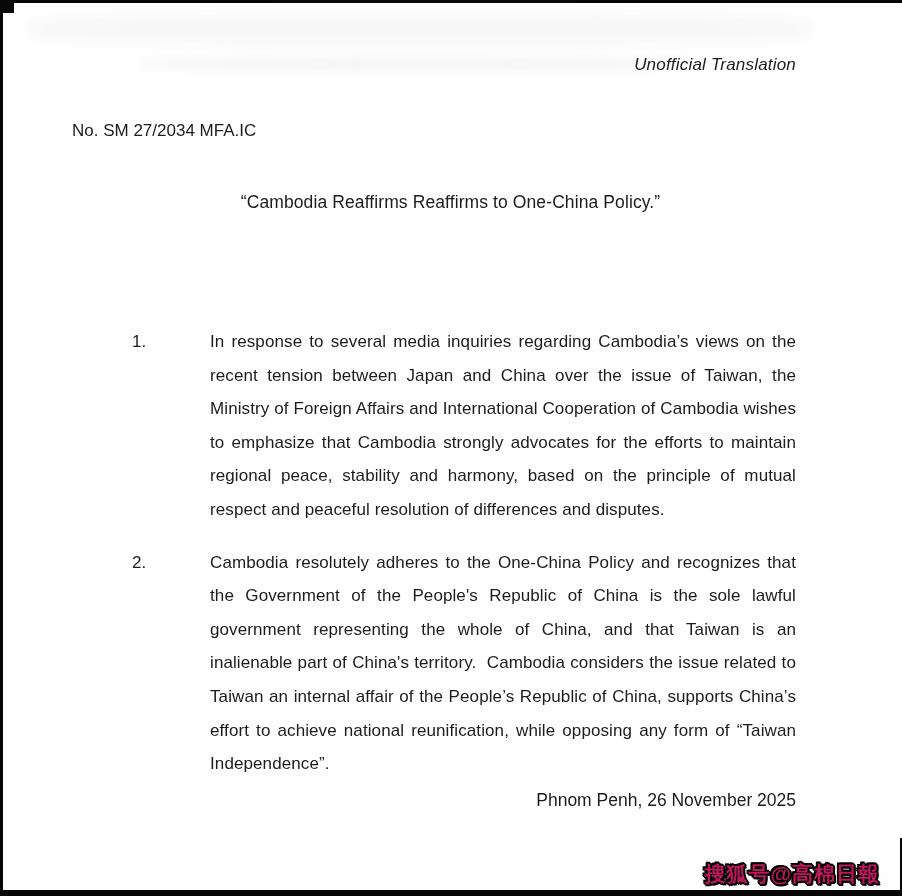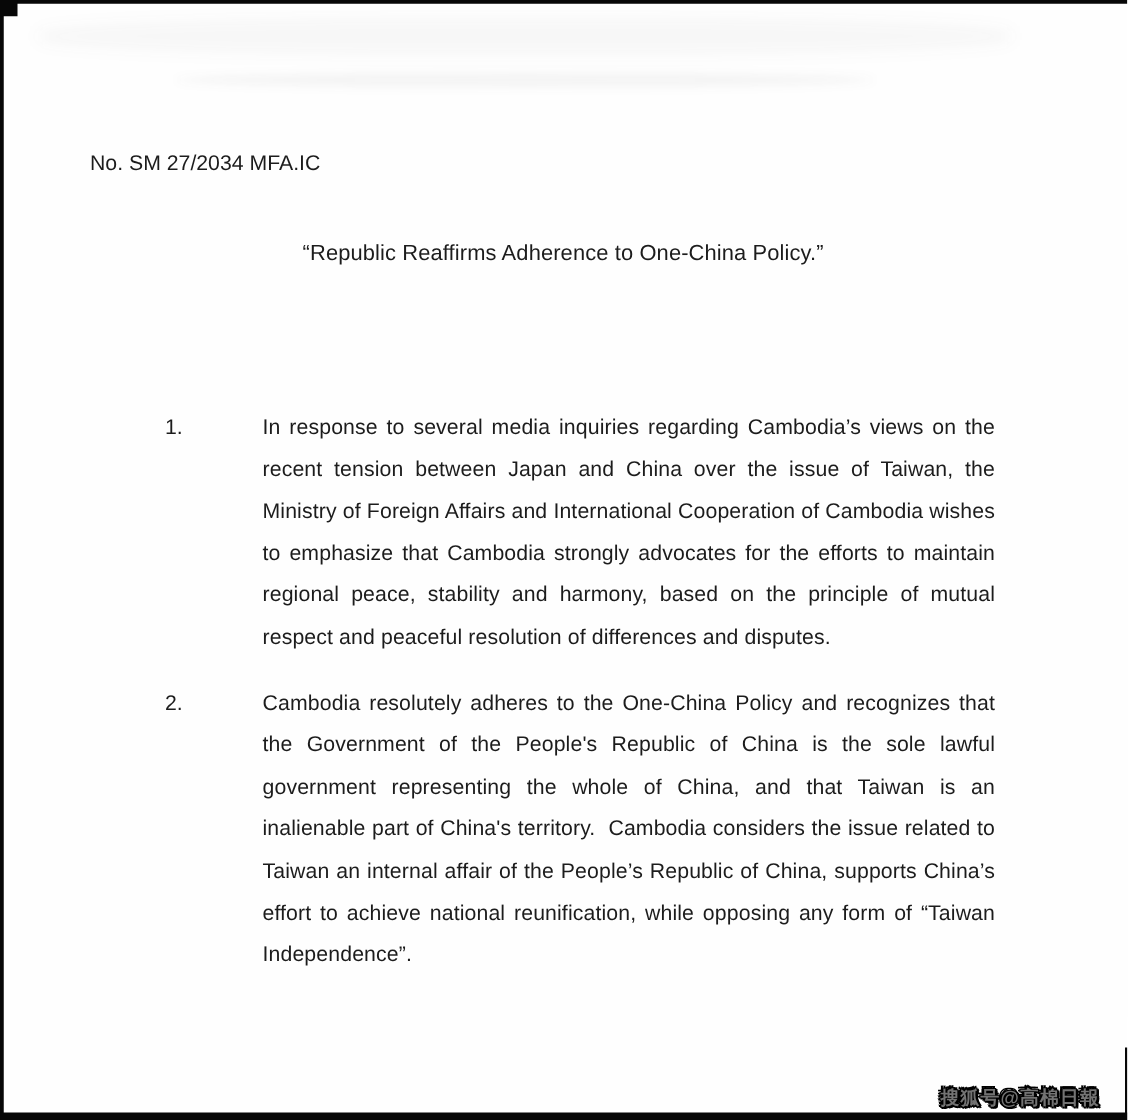--- a/index.html
+++ b/index.html
@@ -121,58 +121,60 @@
   .edge-right-bottom {
     position: absolute;
     right: 0; bottom: 0;
     width: 2px; height: 58px;
     background: #070707;
   }
   .watermark {
     position: absolute;
     right: 22px;
     bottom: 8px;
-    font-size: 15px;
+    font-size: 21px;
     font-weight: bold;
     letter-spacing: 1px;
-    color: #737373;
+    color: #be185d;
     text-shadow:
       -2px 0 0 #000, 2px 0 0 #000,
       0 -2px 0 #000, 0 2px 0 #000,
       -1px -1px 0 #000, 1px 1px 0 #000,
       -1px 1px 0 #000, 1px -1px 0 #000,
       -2px -2px 0 #000, 2px 2px 0 #000;
   }
 </style>
 </head>
 <body>
 
 <div class="page">
 
   <div class="smudge-a"></div>
   <div class="smudge-b"></div>
 
+  <div class="translation-note">Unofficial Translation</div>
 
   <div class="ref-number">No. SM 27/2034 MFA.IC</div>
 
   <div class="title-block">
-    <div>“Republic Reaffirms Adherence to One-China Policy.”</div>
+    <div>“Cambodia Reaffirms Reaffirms to One-China Policy.”</div>
   </div>
 
   <div class="body-block">
     <div class="para">
       <span class="para-number">1.</span>
       <div class="para-text">In response to several media inquiries regarding Cambodia’s views on the recent tension between Japan and China over the issue of Taiwan, the Ministry of Foreign Affairs and International Cooperation of Cambodia wishes to emphasize that Cambodia strongly advocates for the efforts to maintain regional peace, stability and harmony, based on the principle of mutual respect and peaceful resolution of differences and disputes.</div>
     </div>
     <div class="para">
       <span class="para-number">2.</span>
       <div class="para-text">Cambodia resolutely adheres to the One-China Policy and recognizes that the Government of the People's Republic of China is the sole lawful government representing the whole of China, and that Taiwan is an inalienable part of China's territory.&nbsp; Cambodia considers the issue related to Taiwan an internal affair of the People’s Republic of China, supports China’s effort to achieve national reunification, while opposing any form of “Taiwan Independence”.</div>
     </div>
   </div>
 
+  <div class="dateline">Phnom Penh, 26 November 2025</div>
 
   <div class="edge-top"></div>
   <div class="edge-left"></div>
   <div class="corner-block"></div>
   <div class="edge-bottom"></div>
   <div class="edge-right-bottom"></div>
 
   <div class="watermark">搜狐号@高棉日報</div>
 
 </div>

